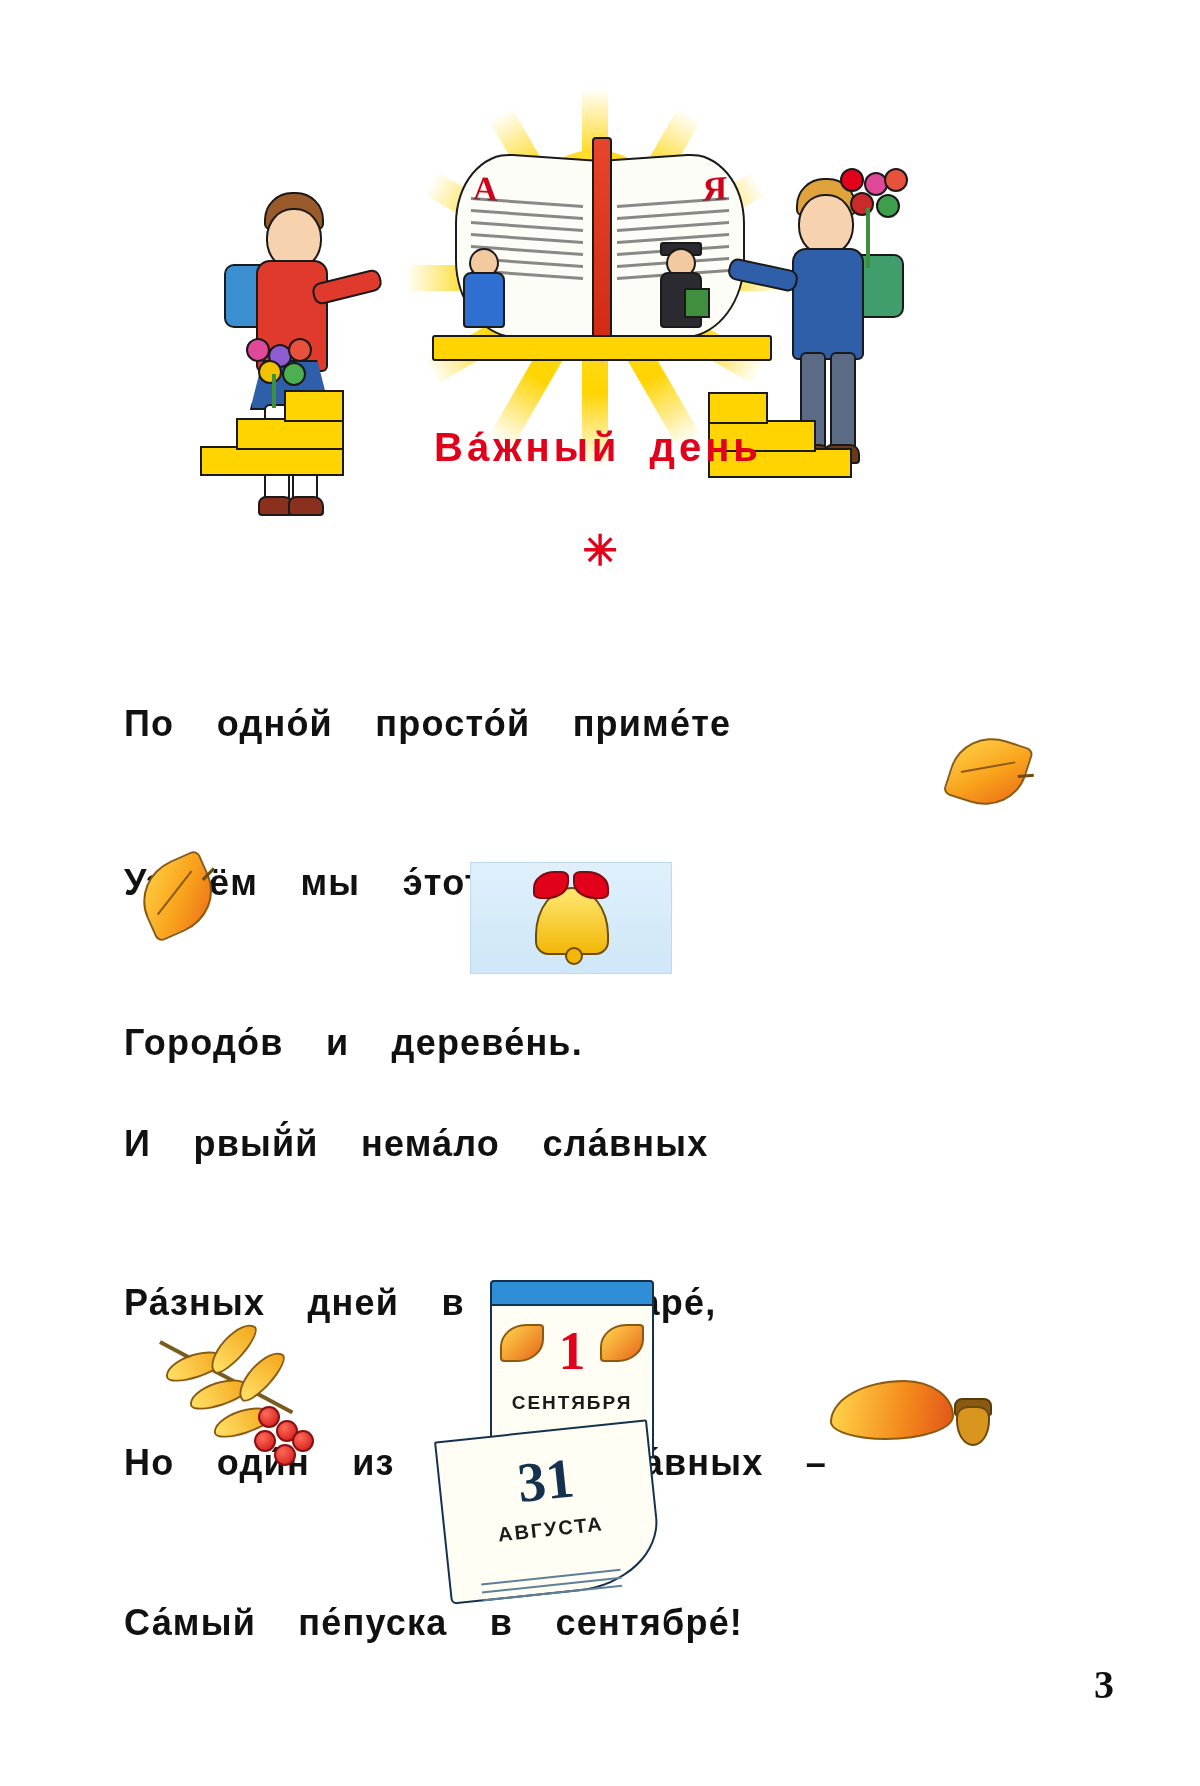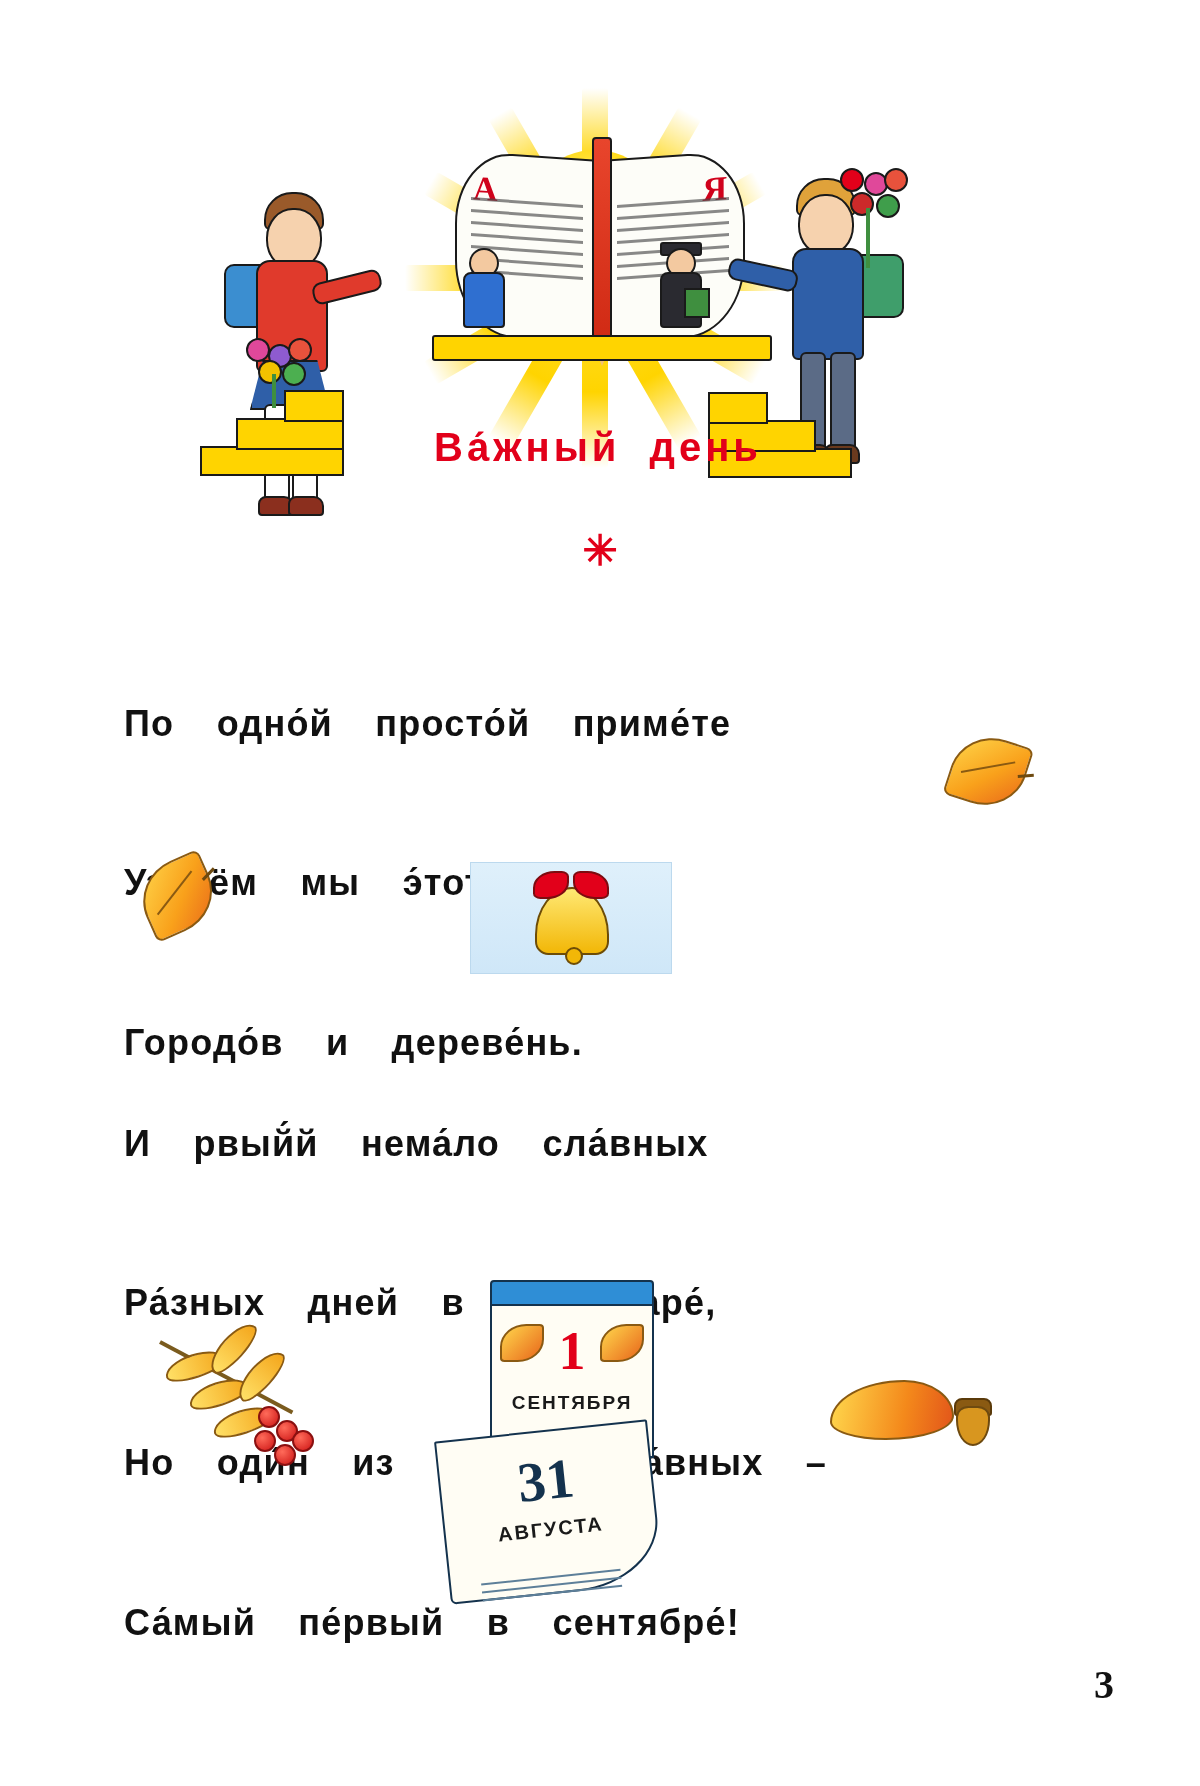--- a/index.html
+++ b/index.html
@@ -739,21 +739,21 @@
     <div class="bell-bow">
         <i class="l"></i>
         <i class="r"></i>
       </div>
   </div>
 
   <div class="verse second">
     <span class="line">И  рвый́й  нема́ло  сла́вных</span>
     <span class="line">Ра́зных  дней  в  календаре́,</span>
     <span class="line">Но  оди́н  из  са́мых  гла́вных  –</span>
-    <span class="line">Са́мый  пе́рвый  в  сентябре́!</span>
+    <span class="line">Са́мый  пе́пуска  в  сентябре́!</span>
   </div>
 
   <div class="rowan">
     <div class="twig"></div>
     <div class="rl" style="left: 14px; top: 34px; transform: rotate(-18deg);"></div>
     <div class="rl" style="left: 38px; top: 62px; transform: rotate(-18deg);"></div>
     <div class="rl" style="left: 62px; top: 90px; transform: rotate(-18deg);"></div>
     <div class="rl" style="left: 52px; top: 16px; transform: rotate(-48deg);"></div>
     <div class="rl" style="left: 80px; top: 44px; transform: rotate(-48deg);"></div>
     <div class="berry" style="left: 108px; top: 86px;"></div>

